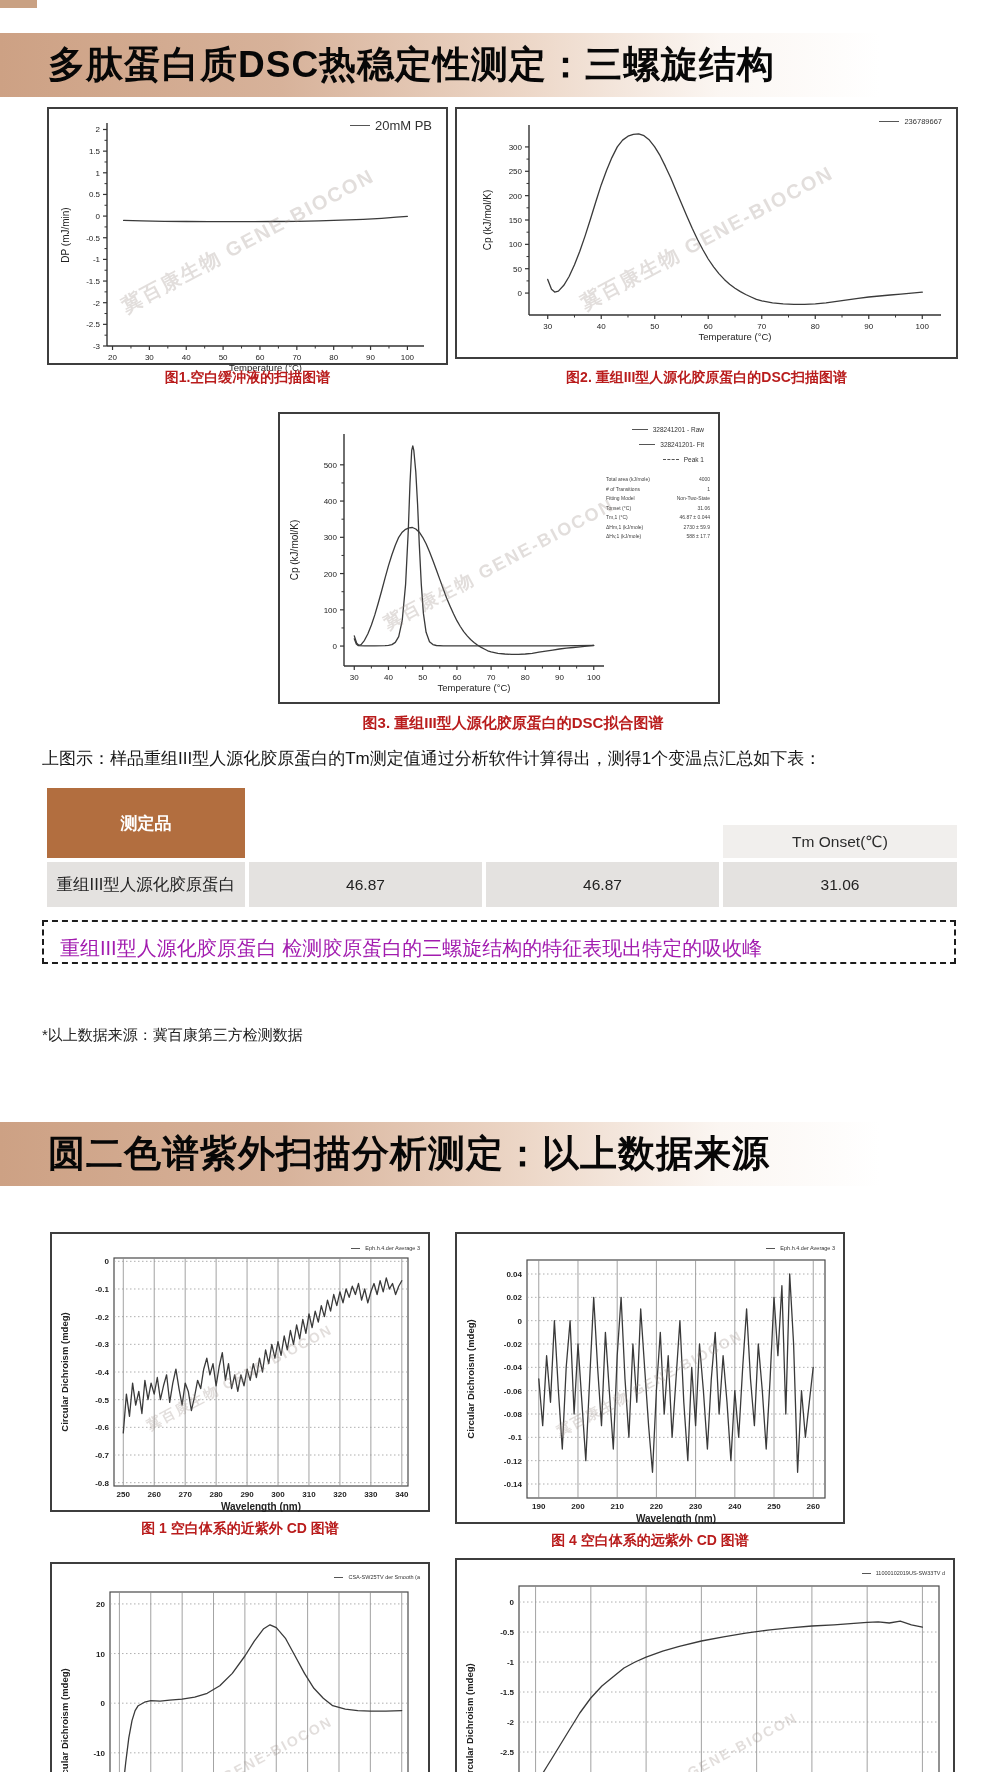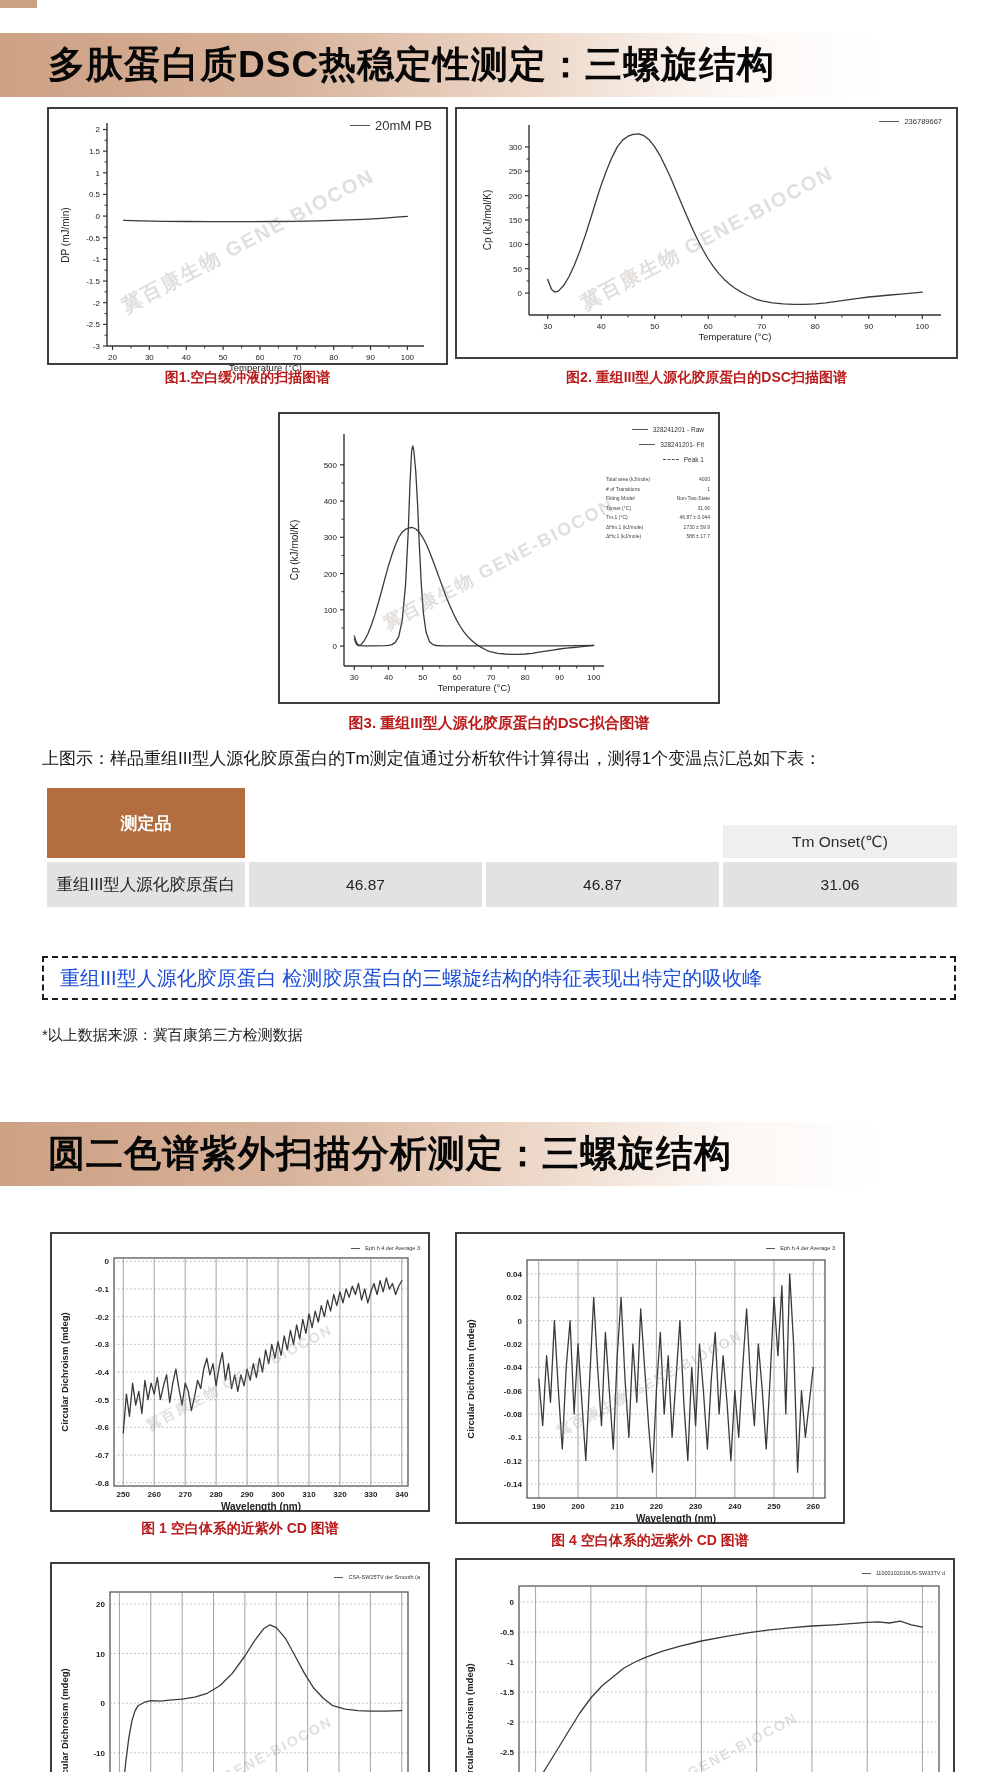--- a/index.html
+++ b/index.html
@@ -38,22 +38,22 @@
        grid-template-columns:198px 233px 233px 234px;grid-auto-rows:auto;
        grid-template-rows:33px 33px 45px;gap:4px;background:#fff;}
   .tbl .cell{display:flex;align-items:center;justify-content:center;box-sizing:border-box;}
   .tbl .brown{background:#b26e3f;color:#fff;font-weight:bold;}
   .tbl .c-left{grid-column:1;grid-row:1 / span 2;font-size:17px;}
   .tbl .c-item{grid-column:2 / span 3;grid-row:1;font-size:16px;letter-spacing:1px;}
   .tbl .sub{background:#f1efed;color:#2c2c2c;font-size:15.5px;grid-row:2;}
   .tbl .dat{background:#e4e2e0;color:#222;font-size:15.5px;grid-row:3;}
   .tbl .c-name{grid-column:1;font-size:16.5px;}
   
-  .dashbox{left:42px;top:956px;width:914px;height:44px;border:2px dashed #1c1c1c;box-sizing:border-box;
-           display:flex;align-items:center;padding-left:16px;font-size:20px;color:#1d4ed8;white-space:nowrap;}
+  .dashbox{left:42px;top:920px;width:914px;height:44px;border:2px dashed #1c1c1c;box-sizing:border-box;
+           display:flex;align-items:flex-end;padding-left:16px;font-size:20px;color:#a21caf;white-space:nowrap;}
 </style>
 </head>
 <body>
 
 <div class="abs corner-block"></div>
 
 <div class="abs band" id="band1">
   <div class="t">多肽蛋白质DSC热稳定性测定：三螺旋结构</div>
 </div>
 
@@ -275,41 +275,41 @@
         <span>ΔHm,1 (kJ/mole)</span>
         <span>2730 ± 59.9</span>
       </div>
       <div class="srow" style="height: 9.5px;">
         <span>ΔHv,1 (kJ/mole)</span>
         <span>588 ± 17.7</span>
       </div>
     </div>
     <div class="wm" style="font-size: 18px;">冀百康生物 GENE-BIOCON</div>
   </div>
-<div class="cap" style="left:278px;top:714px;width:442px;font-size:15px;">图3. 重组III型人源化胶原蛋白的DSC拟合图谱</div>
+<div class="cap" style="left:292px;top:714px;width:442px;font-size:15px;">图3. 重组III型人源化胶原蛋白的DSC拟合图谱</div>
 
 <div class="abs para">上图示：样品重组III型人源化胶原蛋白的Tm测定值通过分析软件计算得出，测得1个变温点汇总如下表：</div>
 
 <div class="abs tbl">
   <div class="cell brown c-left">测定品</div>
   <div class="cell sub" style="grid-column:4;">Tm Onset(℃)</div>
   <div class="cell dat c-name">重组III型人源化胶原蛋白</div>
   <div class="cell dat" style="grid-column:2;">46.87</div>
   <div class="cell dat" style="grid-column:3;">46.87</div>
   <div class="cell dat" style="grid-column:4;">31.06</div>
 </div>
 
 <div class="abs dashbox">
   <span>重组III型人源化胶原蛋白 检测胶原蛋白的三螺旋结构的特征表现出特定的吸收峰</span>
 </div>
 
 <div class="abs footnote">*以上数据来源：冀百康第三方检测数据</div>
 
 <div class="abs band" id="band2">
-  <div class="t">圆二色谱紫外扫描分析测定：三螺旋结构</div>
+  <div class="t">圆二色谱紫外扫描分析测定：以上数据来源</div>
 </div>
 
 <div class="chartbox" style="left:50px;top:1232px;width:380px;height:280px;">
     <svg width="376" height="276">
       <rect x="62" y="24" width="294" height="228" fill="none" stroke="#4a4a4a" stroke-width="1.2"></rect>
       <line x1="71.28421052631579" y1="24" x2="71.28421052631579" y2="252" stroke="#8a8a8a" stroke-width="0.8"></line>
       <text x="71.28421052631579" y="263" font-size="8" fill="#222" text-anchor="middle" font-family="&quot;Liberation Sans&quot;,&quot;DejaVu Sans&quot;,sans-serif" font-weight="bold">250</text>
       <line x1="102.23157894736843" y1="24" x2="102.23157894736843" y2="252" stroke="#8a8a8a" stroke-width="0.8"></line>
       <text x="102.23157894736843" y="263" font-size="8" fill="#222" text-anchor="middle" font-family="&quot;Liberation Sans&quot;,&quot;DejaVu Sans&quot;,sans-serif" font-weight="bold">260</text>
       <line x1="133.17894736842106" y1="24" x2="133.17894736842106" y2="252" stroke="#8a8a8a" stroke-width="0.8"></line>

